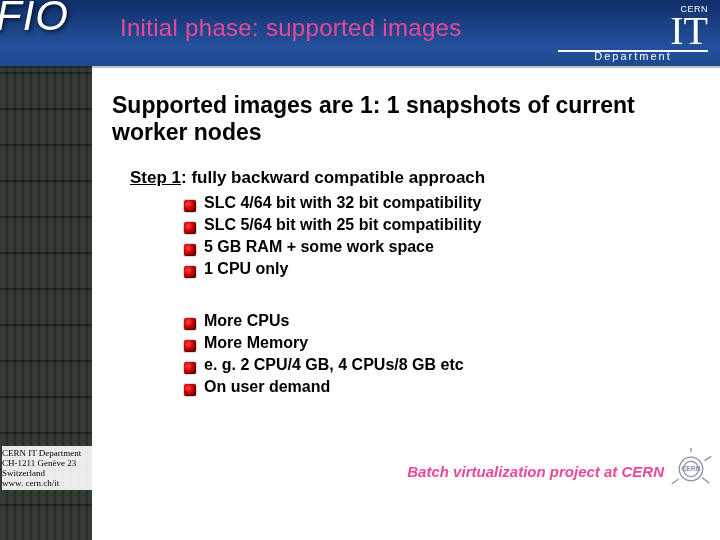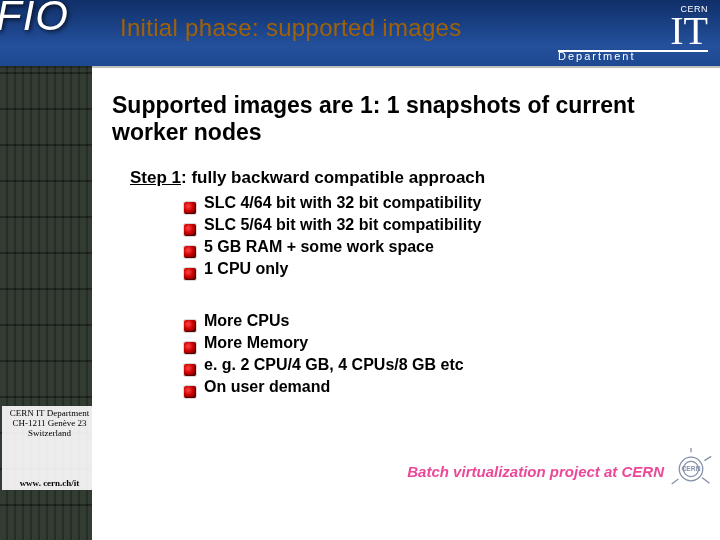--- a/index.html
+++ b/index.html
@@ -15,57 +15,57 @@
       repeating-linear-gradient(0deg, #2b3a2c 0 34px, #1a241a 34px 36px),
       #2a352a;
     filter: saturate(0.7) brightness(0.95);
   }
 
   
   .header-band { position: absolute; left: 0; top: 0; width: 720px; height: 66px;
     background: linear-gradient(#0f2f69, #24509c 70%, #1e4991);
     box-shadow: 0 2px 0 rgba(0,0,0,0.25);
   }
-  .header-title { position: absolute; left: 120px; top: 14px; font-size: 24px; color: #a16207; letter-spacing: 0.3px; }
+  .header-title { position: absolute; left: 120px; top: 14px; font-size: 24px; color: #ec4899; letter-spacing: 0.3px; }
 
   
   .fio { position: absolute; left: -4px; top: -8px; z-index: 2; color:#fff;
     font-family: Impact, "Arial Black", sans-serif; font-size: 42px; letter-spacing: 1px;
     text-shadow: 2px 2px 4px rgba(0,0,0,0.6), 0 0 3px rgba(0,0,0,0.4);
     font-style: italic;
   }
 
   
   .cern-it { position: absolute; right: 12px; top: 4px; height: 58px; width: 150px; color: #fff; text-align: right; }
   .cern-it .small { font-size: 9px; letter-spacing: 0.5px; display:block; text-align:right; line-height: 10px; }
   .cern-it .row { display:flex; align-items:flex-end; justify-content:flex-end; gap:4px; }
   .cern-it .it { font-family: Georgia, "Times New Roman", serif; font-size: 40px; line-height: 34px; }
-  .cern-it .dept { font-size: 11px; letter-spacing: 2px; display:block; text-align:left; margin-top:-2px; }
+  .cern-it .dept { font-size: 11px; letter-spacing: 2px; display:block; text-align:center; margin-top:-2px; }
   .cern-it .rule { border-top: 2px solid #fff; width: 150px; margin-left:auto; margin-top:2px; }
 
   
   .content { position: absolute; left: 112px; top: 92px; right: 20px; color: #000; font-size: 16px; }
   .intro { font-size: 23px; font-weight: bold; margin-bottom: 22px; }
   .step-block { margin-left: 18px; margin-bottom: 30px; }
   .step-title { font-size: 17px; font-weight: bold; }
   .step-title .u { text-decoration: underline; }
   .bullets { margin-left: 54px; margin-top: 4px; }
-  .bullets .item { display:flex; align-items:flex-end; gap:8px; line-height: 22px; font-size:16px; font-weight: bold; }
+  .bullets .item { display:flex; align-items:center; gap:8px; line-height: 22px; font-size:16px; font-weight: bold; }
   .bullets .item .glyph { width:12px; height:12px; margin-top:5px; flex-shrink:0;
     background: radial-gradient(circle at 35% 35%, #f44 0%, #c00 45%, #700 80%, #400 100%);
     border-radius: 2px;
     box-shadow: inset -1px -1px 1px rgba(0,0,0,0.4), 0 0 0 1px rgba(0,0,0,0.15);
   }
 
   
-  .footer-addr { position: absolute; left: 2px; bottom: 6px; width: 95px; text-align: center;
+  .footer-addr { position: absolute; left: 2px; bottom: 6px; width: 95px; text-align: left;
     font-size: 9px; line-height: 10px; color:#000; background: rgba(255,255,255,0.9); padding: 2px 0;
     font-family: "Times New Roman", Georgia, serif;
   }
-  .footer-addr .b { font-weight: 700; margin-top: 40px; }
+  .footer-addr .b { font-weight: 400; }
 
   
   .footer-right { position: absolute; right: 56px; bottom: 16px; font-style: italic; font-size: 15px; color:#ec4899; }
   .footer-right .b { font-weight: 700; }
 
   .footer-logo { position: absolute; right: 8px; bottom: 6px; width: 42px; height: 42px; }
   .footer-logo svg { width: 42px; height: 42px; opacity: 0.75; }
 </style>
 </head>
 <body>
@@ -96,21 +96,21 @@
       <div class="step-title">
         <span class="u">Step 1</span><span>: fully backward compatible approach</span>
       </div>
       <div class="bullets">
         <div class="item">
             <span class="glyph"></span>
             <span>SLC 4/64 bit with 32 bit compatibility</span>
           </div>
         <div class="item">
             <span class="glyph"></span>
-            <span>SLC 5/64 bit with 32 bit compatibility</span>
+            <span>SLC 5/64 bit with 25 bit compatibility</span>
           </div>
         <div class="item">
             <span class="glyph"></span>
             <span>5 GB RAM + some work space</span>
           </div>
         <div class="item">
             <span class="glyph"></span>
             <span>1 CPU only</span>
           </div>
       </div>

